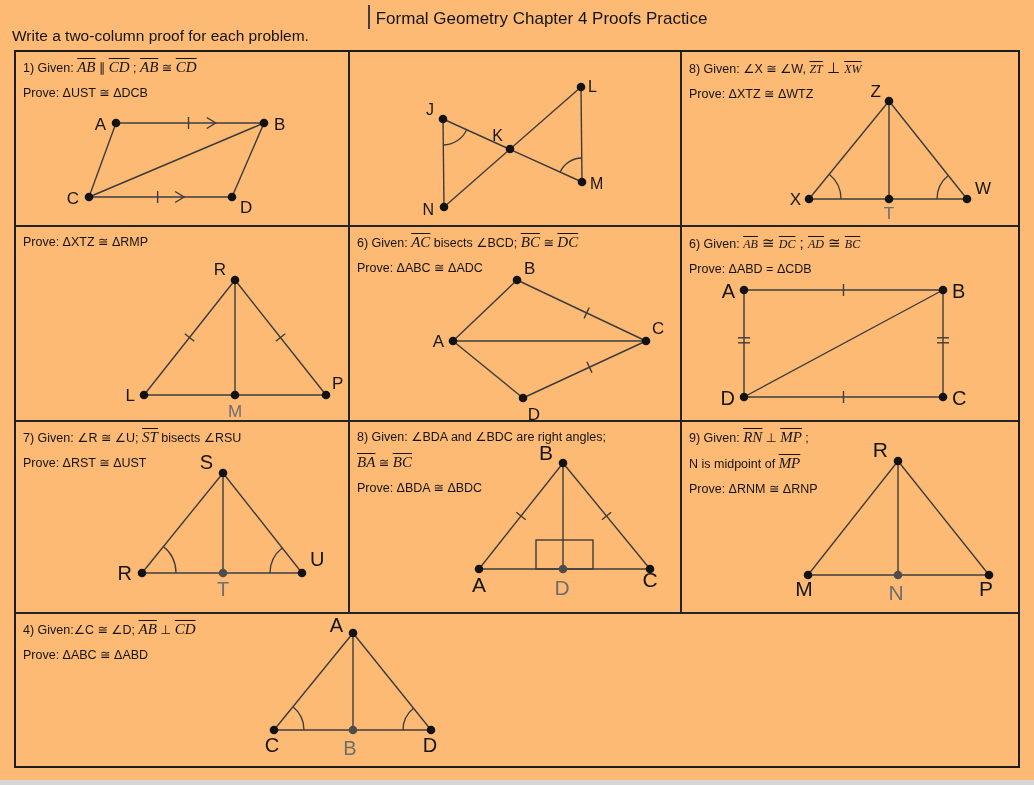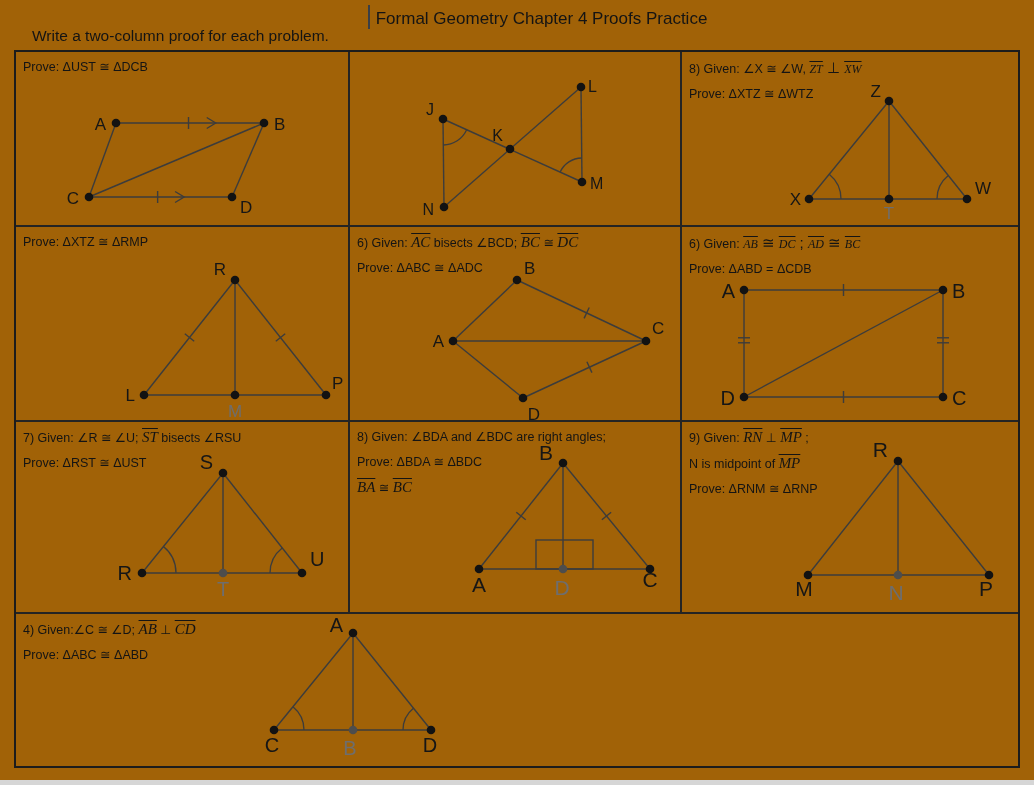--- a/index.html
+++ b/index.html
@@ -1,21 +1,21 @@
 <!DOCTYPE html>
 <html><head>
 <meta charset="utf-8">
 <style>
   html,body{margin:0;padding:0;background:#ffffff;}
-  .sheet{position:relative;width:1034px;height:785px;background:#a16207;
+  .sheet{position:relative;width:1034px;height:785px;background:#fdba74;
          font-family:"Liberation Sans",sans-serif;color:#141414;overflow:hidden;}
   .title{position:absolute;left:368px;top:5px;font-size:17px;white-space:nowrap;}
   .caret{display:inline-block;width:0;height:24px;border-left:2px solid #3a3f47;
          margin-right:1px;vertical-align:-5px;}
-  .subtitle{position:absolute;left:32px;top:27px;font-size:15.5px;}
+  .subtitle{position:absolute;left:12px;top:27px;font-size:15.5px;}
   .grid{position:absolute;left:14px;top:50px;width:1002px;height:714px;
         border:2px solid #1c1c1c;box-sizing:content-box;}
   .cell{position:absolute;box-sizing:border-box;}
   .br{border-right:2px solid #242424;}
   .bb{border-bottom:2px solid #242424;}
   .diag{position:absolute;left:0;top:0;z-index:1;}
   .qtext{position:absolute;left:7px;top:3px;right:2px;z-index:2;}
   .line{line-height:25px;font-size:12.5px;white-space:nowrap;}
   .tk-p{font-size:12.5px;}
   .tk-pb{font-size:15px;}
@@ -51,20 +51,21 @@
           <circle cx="100" cy="71" r="4.3" fill="#121212"></circle>
           <circle cx="248" cy="71" r="4.3" fill="#121212"></circle>
           <circle cx="73" cy="145" r="4.3" fill="#121212"></circle>
           <circle cx="216" cy="145" r="4.3" fill="#121212"></circle>
           <text x="90" y="78" text-anchor="end" font-size="17" fill="#161616" font-family="&quot;Liberation Sans&quot;, sans-serif">A</text>
           <text x="258" y="78" text-anchor="start" font-size="17" fill="#161616" font-family="&quot;Liberation Sans&quot;, sans-serif">B</text>
           <text x="63" y="152" text-anchor="end" font-size="17" fill="#161616" font-family="&quot;Liberation Sans&quot;, sans-serif">C</text>
           <text x="224" y="161" text-anchor="start" font-size="17" fill="#161616" font-family="&quot;Liberation Sans&quot;, sans-serif">D</text>
         </svg>
         <div class="qtext">
+          <div class="line"><span class="tk-p">1) Given:  </span><span class="tk-m">AB</span><span class="tk-p"> ∥ </span><span class="tk-m">CD</span><span class="tk-p">  ;    </span><span class="tk-m">AB</span><span class="tk-p"> ≅ </span><span class="tk-m">CD</span></div>
           <div class="line"><span class="tk-p">Prove: ΔUST ≅ ΔDCB</span></div>
         </div>
       </div>
     <div class="cell br bb" style="left:334px;top:0;width:332px;height:175px">
         <svg viewBox="0 0 332 175" width="332" height="175" class="diag">
           <line x1="93" y1="67" x2="94" y2="155" stroke="#3c3c3c" stroke-width="1.4"></line>
           <line x1="231" y1="35" x2="232" y2="130" stroke="#3c3c3c" stroke-width="1.4"></line>
           <line x1="93" y1="67" x2="232" y2="130" stroke="#3c3c3c" stroke-width="1.4"></line>
           <line x1="94" y1="155" x2="231" y2="35" stroke="#3c3c3c" stroke-width="1.4"></line>
           <path d="M 93.29543547094951 92.99832144355679 A 26 26 0 0 0 116.68118354880558 77.73319829909893" fill="none" stroke="#3c3c3c" stroke-width="1.3"></path>
@@ -209,22 +210,22 @@
           <circle cx="129" cy="147" r="4.3" fill="#121212"></circle>
           <circle cx="300" cy="147" r="4.3" fill="#121212"></circle>
           <circle cx="213" cy="147" r="4.3" fill="#4d4d4d"></circle>
           <text x="203" y="38" text-anchor="end" font-size="21" fill="#161616" font-family="&quot;Liberation Sans&quot;, sans-serif">B</text>
           <text x="129" y="170" text-anchor="middle" font-size="21" fill="#161616" font-family="&quot;Liberation Sans&quot;, sans-serif">A</text>
           <text x="300" y="165" text-anchor="middle" font-size="21" fill="#161616" font-family="&quot;Liberation Sans&quot;, sans-serif">C</text>
           <text x="212" y="173" text-anchor="middle" font-size="21" fill="#6e6e6e" font-family="&quot;Liberation Sans&quot;, sans-serif">D</text>
         </svg>
         <div class="qtext">
           <div class="line"><span class="tk-p">8) Given: ∠BDA and ∠BDC are right angles;</span></div>
+          <div class="line"><span class="tk-m">BA</span><span class="tk-p"> ≅ </span><span class="tk-m">BC</span></div>
           <div class="line"><span class="tk-p">Prove: ΔBDA ≅ ΔBDC</span></div>
-          <div class="line"><span class="tk-m">BA</span><span class="tk-p"> ≅ </span><span class="tk-m">BC</span></div>
         </div>
       </div>
     <div class="cell bb" style="left:666px;top:370px;width:336px;height:192px">
         <svg viewBox="0 0 336 192" width="336" height="192" class="diag">
           <line x1="216" y1="39" x2="126" y2="153" stroke="#3c3c3c" stroke-width="1.4"></line>
           <line x1="216" y1="39" x2="307" y2="153" stroke="#3c3c3c" stroke-width="1.4"></line>
           <line x1="126" y1="153" x2="307" y2="153" stroke="#3c3c3c" stroke-width="1.4"></line>
           <line x1="216" y1="39" x2="216" y2="153" stroke="#3c3c3c" stroke-width="1.4"></line>
           <circle cx="216" cy="39" r="4.3" fill="#121212"></circle>
           <circle cx="126" cy="153" r="4.3" fill="#121212"></circle>

